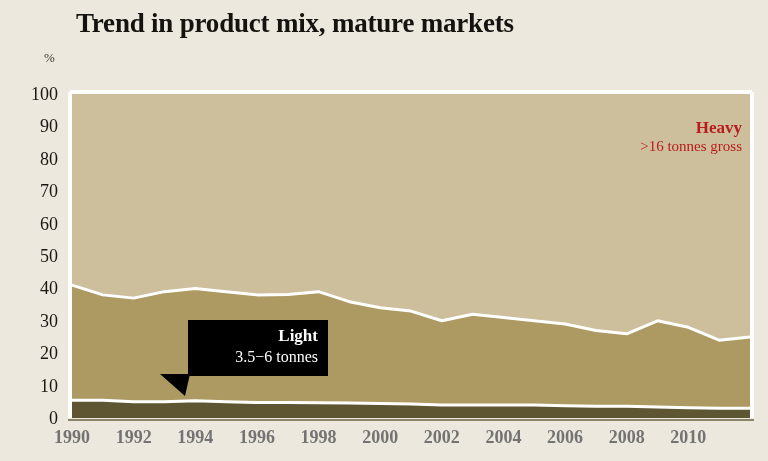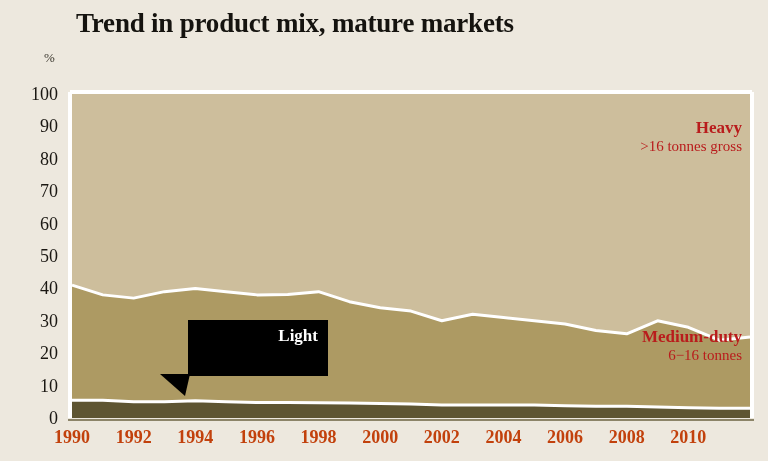--- a/index.html
+++ b/index.html
@@ -59,21 +59,21 @@
     width: 44px;
     text-align: right;
     font-size: 18px;
     color: #1a1712;
     transform: translateY(-50%);
   }
   .xtick {
     position: absolute;
     font-size: 18px;
     font-weight: bold;
-    color: #c2410c;
+    color: #737373;
     transform: translateX(-50%);
     white-space: nowrap;
   }
 
   .series-label {
     position: absolute;
     text-align: right;
     color: #b91c1c;
     line-height: 1.18;
     white-space: nowrap;
@@ -169,25 +169,22 @@
       <div class="xtick" style="left: 565.091px; top: 427px;">2006</div>
       <div class="xtick" style="left: 626.727px; top: 427px;">2008</div>
       <div class="xtick" style="left: 688.364px; top: 427px;">2010</div>
     </div>
 
   <div class="series-label" style="right:26px; top:118px;">
     <span class="sl-name">Heavy</span>
     <span class="sl-desc">&gt;16 tonnes gross</span>
   </div>
 
-  <div class="series-label" style="right:26px; top:327px;">
-    <span class="sl-name">Medium-duty</span>
-    <span class="sl-desc">6−16 tonnes</span>
-  </div>
 
   <div class="callout">
     <span class="co-name">Light</span>
+    <span class="co-desc">3.5−6 tonnes</span>
   </div>
   <svg class="callout-tail" width="40" height="24">
     <polygon points="0,0 30,0 25,22" fill="#000000"></polygon>
   </svg>
 
 </div>
 
 </body></html>

